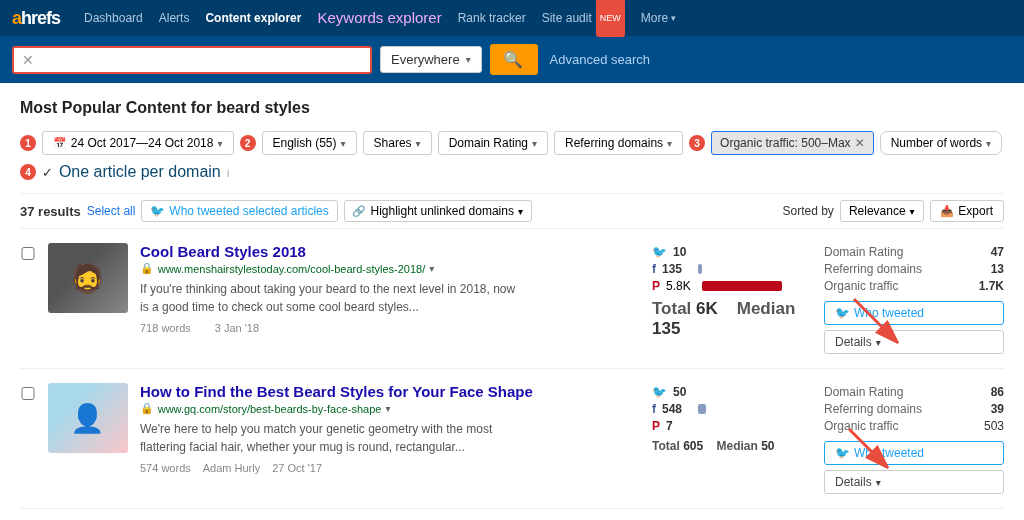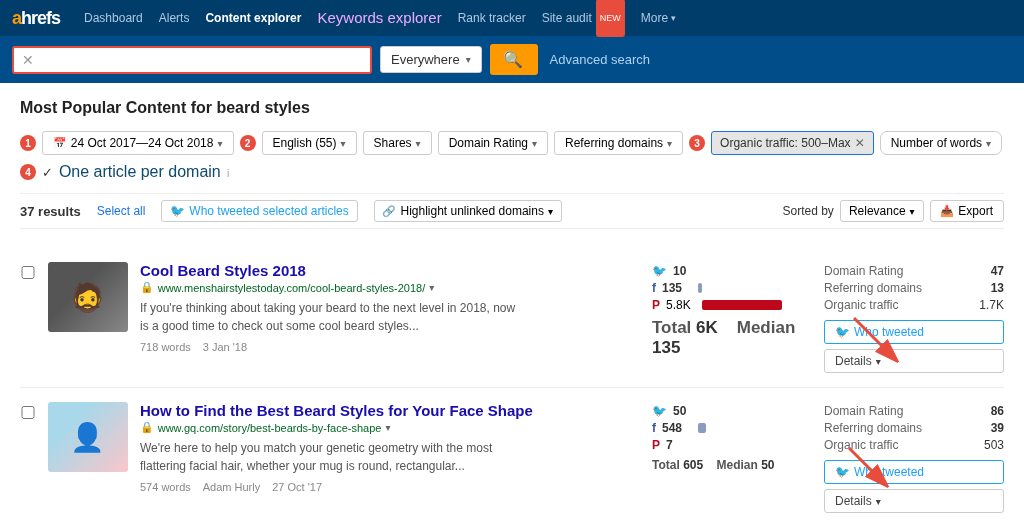--- a/index.html
+++ b/index.html
@@ -79,21 +79,21 @@
     </button>
   </div>
 
   <div style="display:flex;align-items:center;gap:6px;margin-bottom:12px;">
     <span style="background:#e74c3c;color:#fff;border-radius:50%;width:16px;height:16px;font-size:10px;font-weight:bold;display:inline-flex;align-items:center;justify-content:center;">4</span>
     <span style="font-size:13px;">✓</span>
     <span style="font-size:16px;color:#0c4a6e;">One article per domain</span>
     <span style="color:#aaa;cursor:pointer;font-size:11px;">ℹ</span>
   </div>
 
-  <div style="display:flex;align-items:center;gap:16px;margin-bottom:19px;padding:6px 0;border-top:1px solid #eee;border-bottom:1px solid #eee;">
+  <div style="display:flex;align-items:center;gap:6px;margin-bottom:0;padding:6px 0;border-top:1px solid #eee;border-bottom:1px solid #eee;">
     <span style="font-weight:bold;font-size:13px;"><span>37 results</span></span>
     <span style="color:#1a73e8;cursor:pointer;font-size:12px;">Select all</span>
     <button style="display:inline-flex;align-items:center;gap:4px;color:#1da1f2;font-size:12px;cursor:pointer;border:1px solid #ccc;border-radius:3px;padding:3px 8px;background:#fff;">
       <span style="color:#1da1f2;">🐦</span>
       <span>Who tweeted selected articles</span>
     </button>
     <button style="display:inline-flex;align-items:center;gap:4px;font-size:12px;cursor:pointer;border:1px solid #ccc;border-radius:3px;padding:3px 8px;background:#fff;">
       <span style="font-size:11px;">🔗</span>
       <span>Highlight unlinked domains</span>
       <span style="font-size:10px;">▾</span>
@@ -117,21 +117,21 @@
       <span style="font-size:28px;">🧔</span>
     </div>
     <div style="flex:1;min-width:0;">
       <div style="color:#1a0dab;font-size:15px;font-weight:bold;cursor:pointer;margin-bottom:2px;">Cool Beard Styles 2018</div>
       <div style="color:#006621;font-size:11px;display:flex;align-items:center;gap:4px;margin-bottom:5px;">
         <span style="color:#006621;">🔒</span>
         <span>www.menshairstylestoday.com/cool-beard-styles-2018/</span>
         <span style="color:#666;font-size:10px;">▾</span>
       </div>
       <div style="color:#555;font-size:12px;line-height:1.5;margin-bottom:6px;max-width:380px;">If you're thinking about taking your beard to the next level in 2018, now is a good time to check out some cool beard styles...</div>
-      <div style="color:#888;font-size:11px;display:flex;gap:12px;">
+      <div style="color:#888;font-size:11px;display:flex;gap:24px;">
         <span>718 words</span>
         <span>3 Jan '18</span>
       </div>
     </div>
     <div style="flex:0 0 160px;padding-top:2px;">
       <div style="display:flex;align-items:center;gap:6px;margin-bottom:3px;font-size:12px;">
         <span style="color:#1da1f2;">🐦</span>
         <span style="font-weight:bold;min-width:30px;">10</span>
       </div>
       <div style="display:flex;align-items:center;gap:6px;margin-bottom:3px;font-size:12px;">
@@ -154,21 +154,21 @@
       <div style="display:flex;justify-content:space-between;margin-bottom:3px;">
         <span style="color:#666;">Domain Rating</span>
         <span style="font-weight:bold;color:#333;">47</span>
       </div>
       <div style="display:flex;justify-content:space-between;margin-bottom:3px;">
         <span style="color:#666;">Referring domains</span>
         <span style="font-weight:bold;color:#333;">13</span>
       </div>
       <div style="display:flex;justify-content:space-between;margin-bottom:3px;">
         <span style="color:#666;">Organic traffic</span>
-        <span style="font-weight:normal;color:#333;">1.7K</span>
+        <span style="font-weight:bold;color:#333;">1.7K</span>
       </div>
       <button style="display:flex;align-items:center;gap:4px;background:#fff;border:1px solid #1da1f2;color:#1da1f2;border-radius:3px;padding:4px 10px;cursor:pointer;font-size:12px;margin-top:8px;margin-bottom:5px;width:100%;">
         <span style="color:#1da1f2;">🐦</span>
         <span>Who tweeted</span>
       </button>
       <button style="display:flex;align-items:center;gap:4px;background:#fff;border:1px solid #ccc;color:#444;border-radius:3px;padding:4px 10px;cursor:pointer;font-size:12px;width:100%;">
         <span>Details</span>
         <span style="font-size:10px;">▾</span>
       </button>
     </div>

